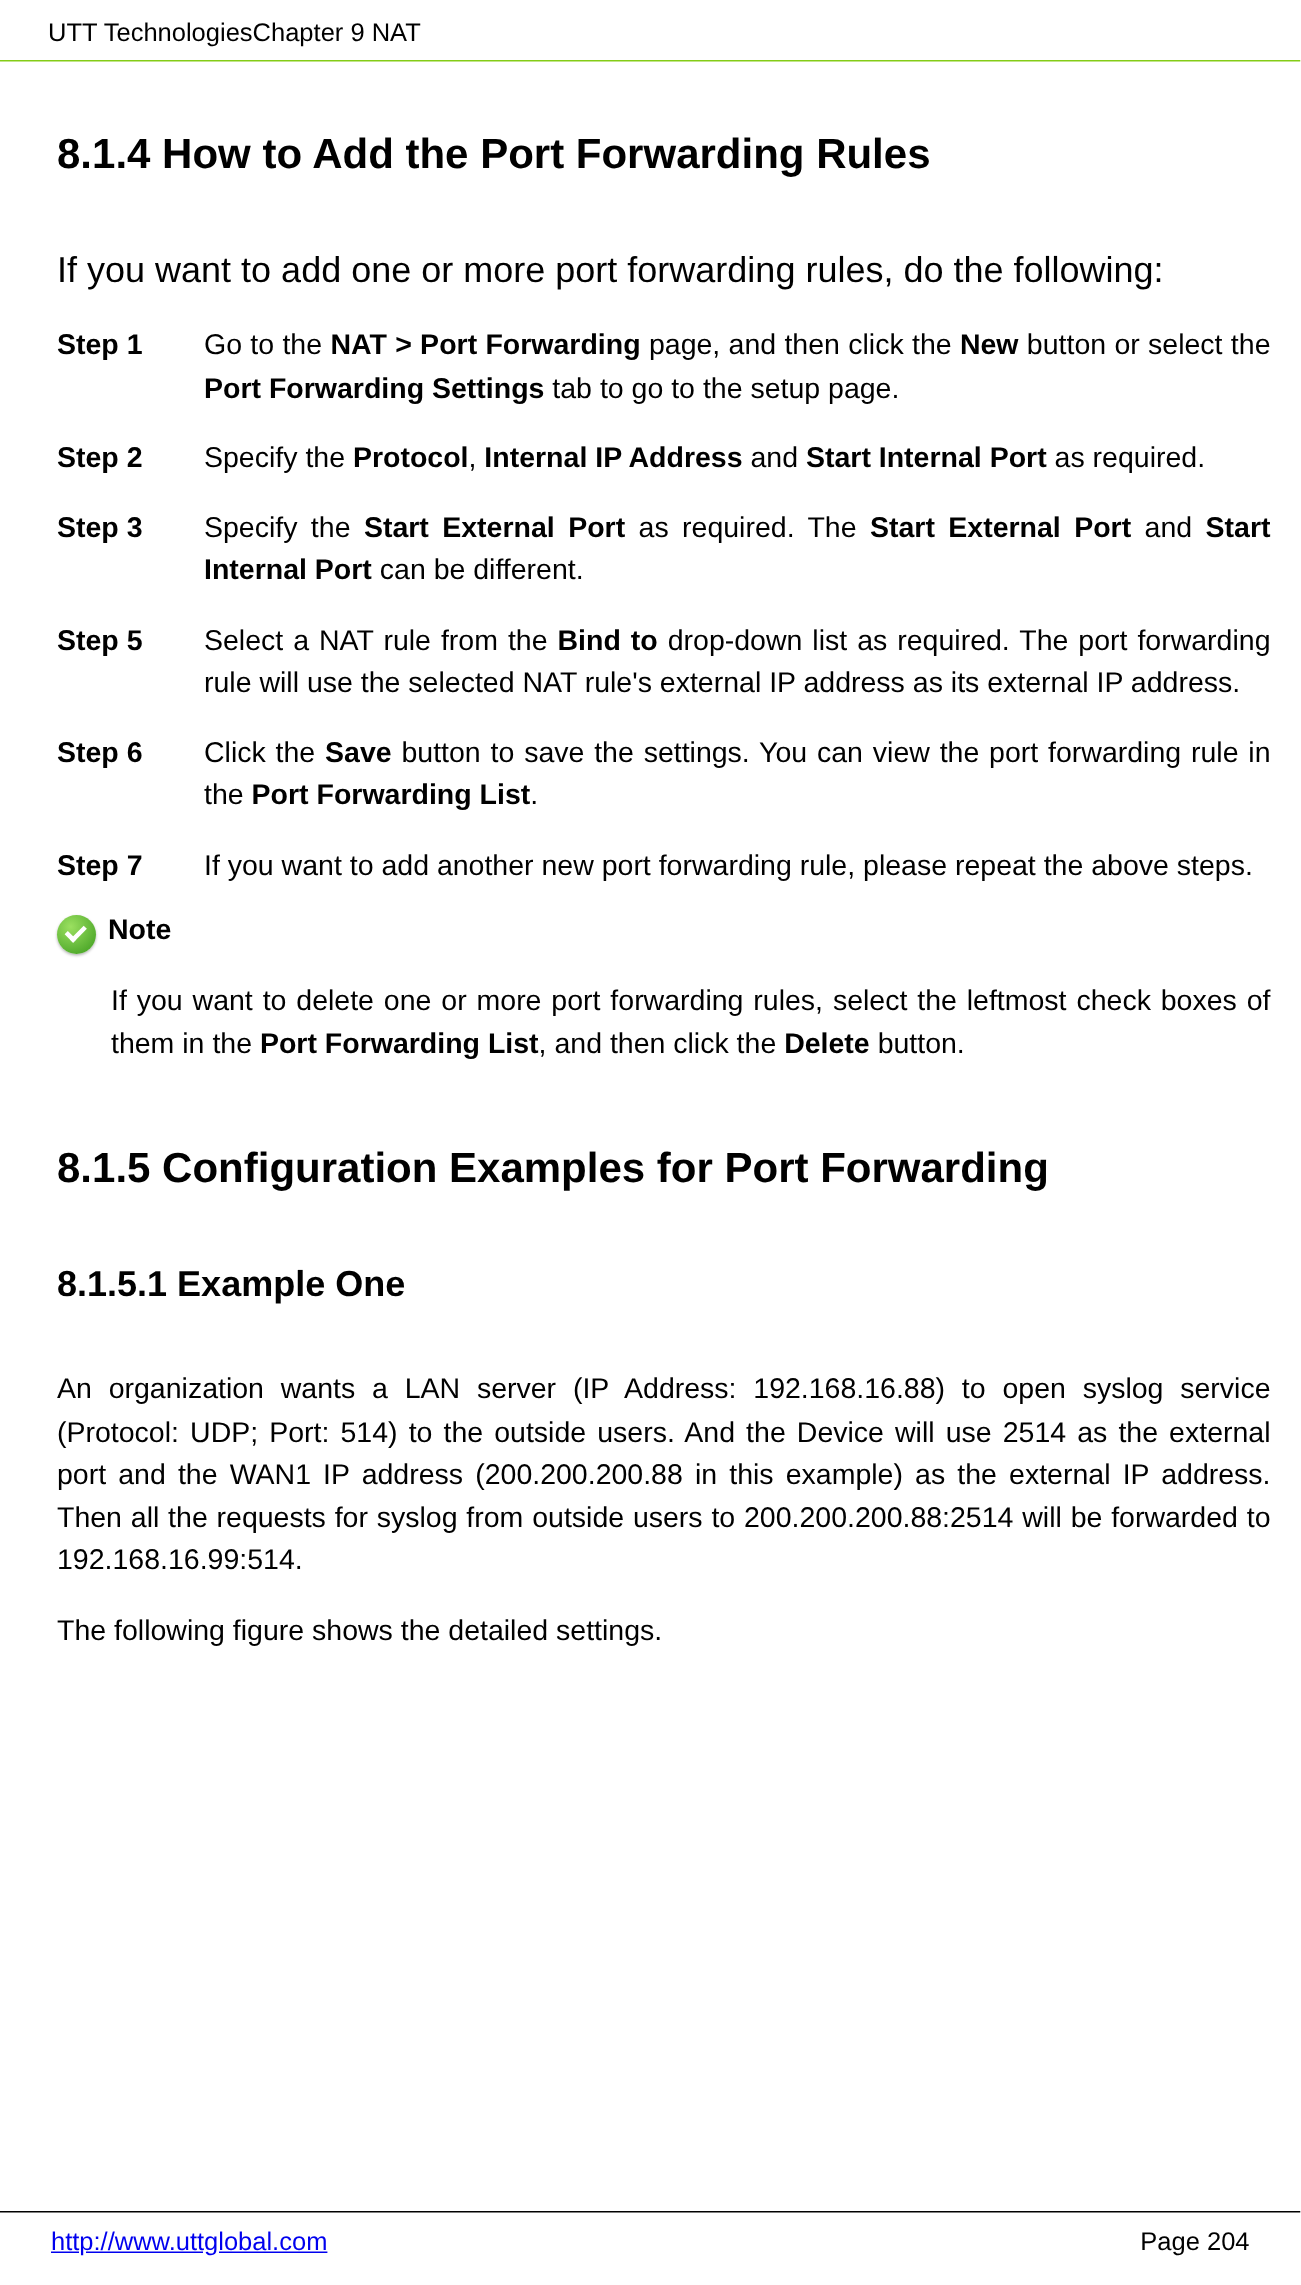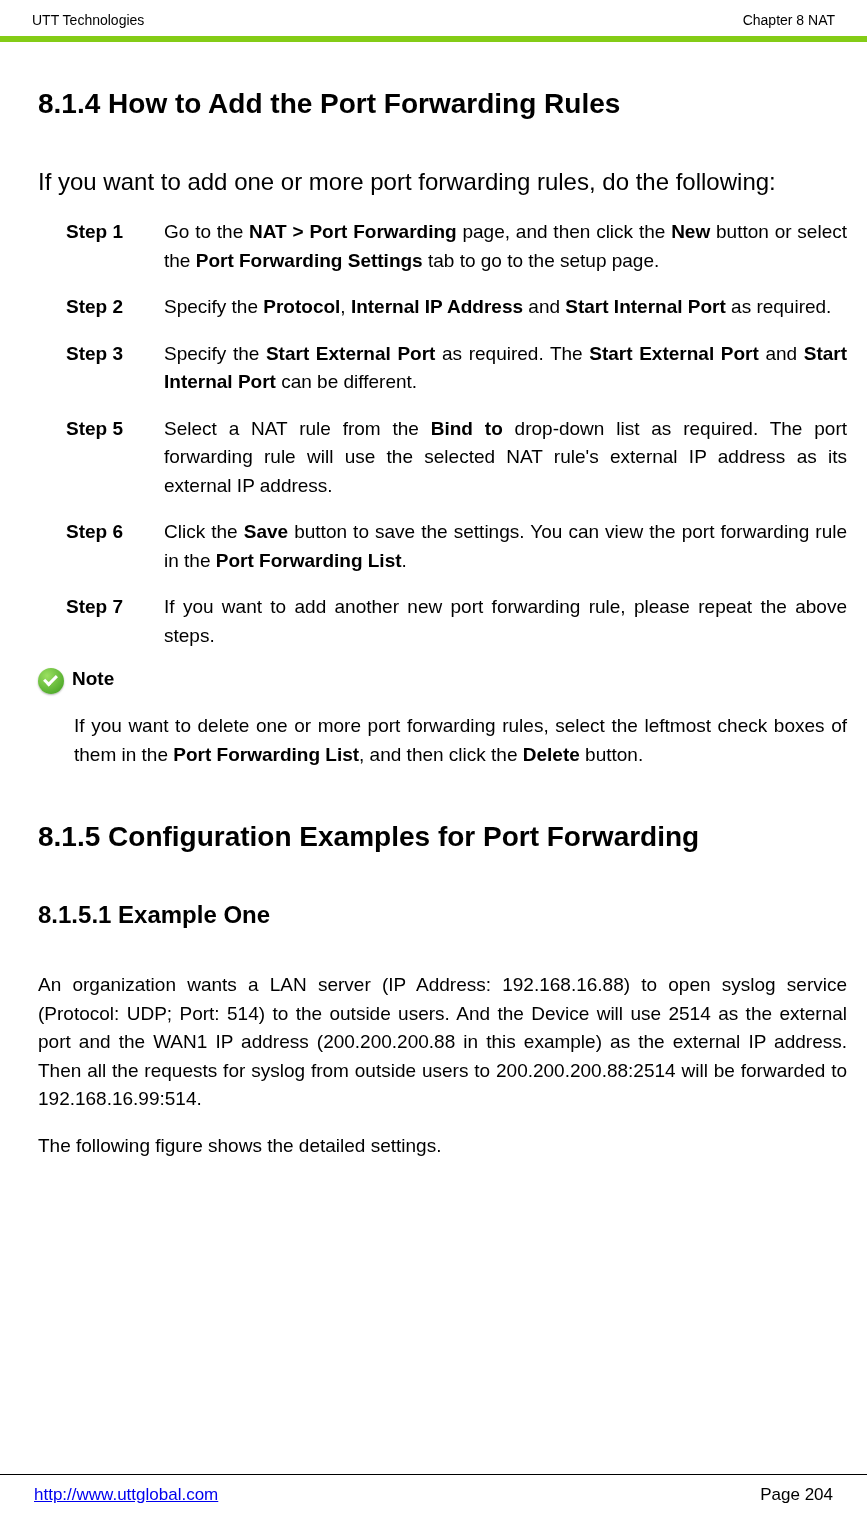--- a/index.html
+++ b/index.html
@@ -10,24 +10,24 @@
     body {
       font-family: Arial, Helvetica, sans-serif;
       background: #fff;
       width: 867px;
       height: 1523px;
       position: relative;
       padding: 0;
     }
     .header {
       display: flex;
-      justify-content: space-between;
+      justify-content: flex-start;
       padding: 12px 32px 8px 32px;
-      border-bottom: 6px solid #84cc16;
-      font-size: 14px;
+      border-bottom: 1px solid #84cc16;
+      font-size: 17px;
     }
     .content {
       padding: 24px 20px 0 38px;
     }
     h2 {
       font-size: 28px;
       font-weight: bold;
       margin-bottom: 48px;
       margin-top: 22px;
     }
@@ -43,21 +43,20 @@
     .intro {
       font-size: 24px;
       margin-bottom: 22px;
     }
     .step {
       display: flex;
       margin-bottom: 18px;
       font-size: 19px;
       line-height: 1.5;
       text-align: justify;
-      margin-left: 28px;
     }
     .step-label {
       font-weight: bold;
       flex-shrink: 0;
       width: 98px;
     }
     .step-text {
       flex: 1;
     }
     .bold {
@@ -124,21 +123,21 @@
     .footer-link {
       color: #0000EE;
       text-decoration: underline;
     }
   </style>
 </head>
 <body>
 
 <div class="header">
   <span>UTT Technologies</span>
-  <span>Chapter 8 NAT</span>
+  <span>Chapter 9 NAT</span>
 </div>
 
 <div class="content">
 
   <h2>8.1.4    How to Add the Port Forwarding Rules</h2>
 
   <p class="intro">If you want to add one or more port forwarding rules, do the following:</p>
 
   <div class="step">
     <div class="step-label">Step 1</div>

